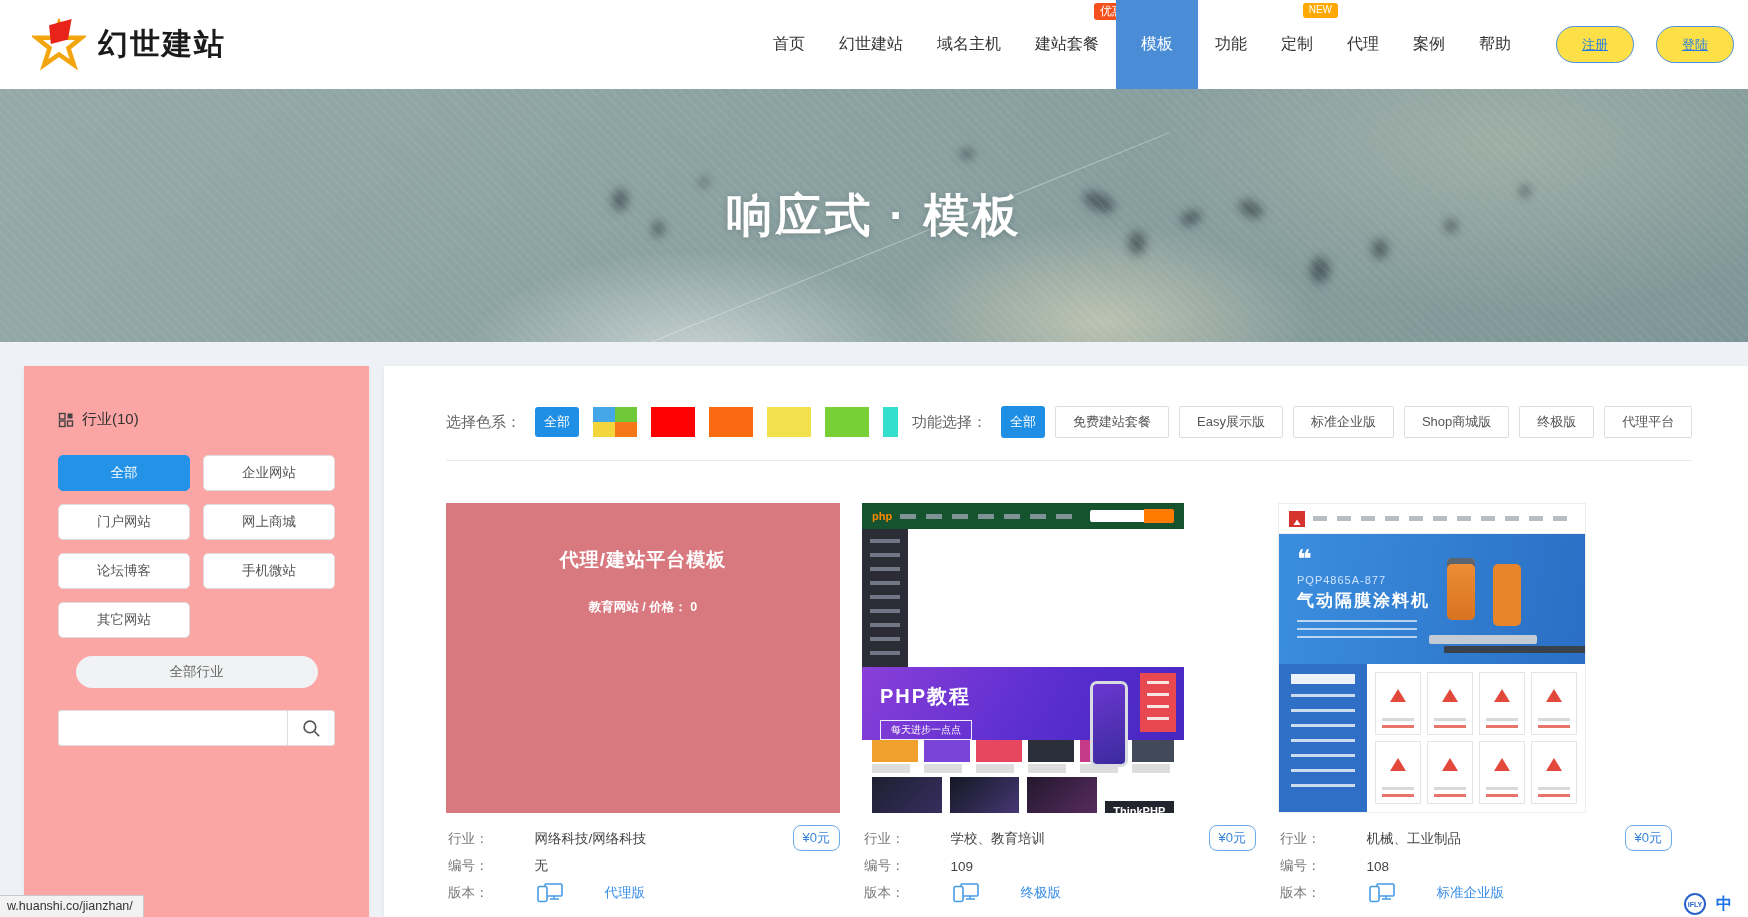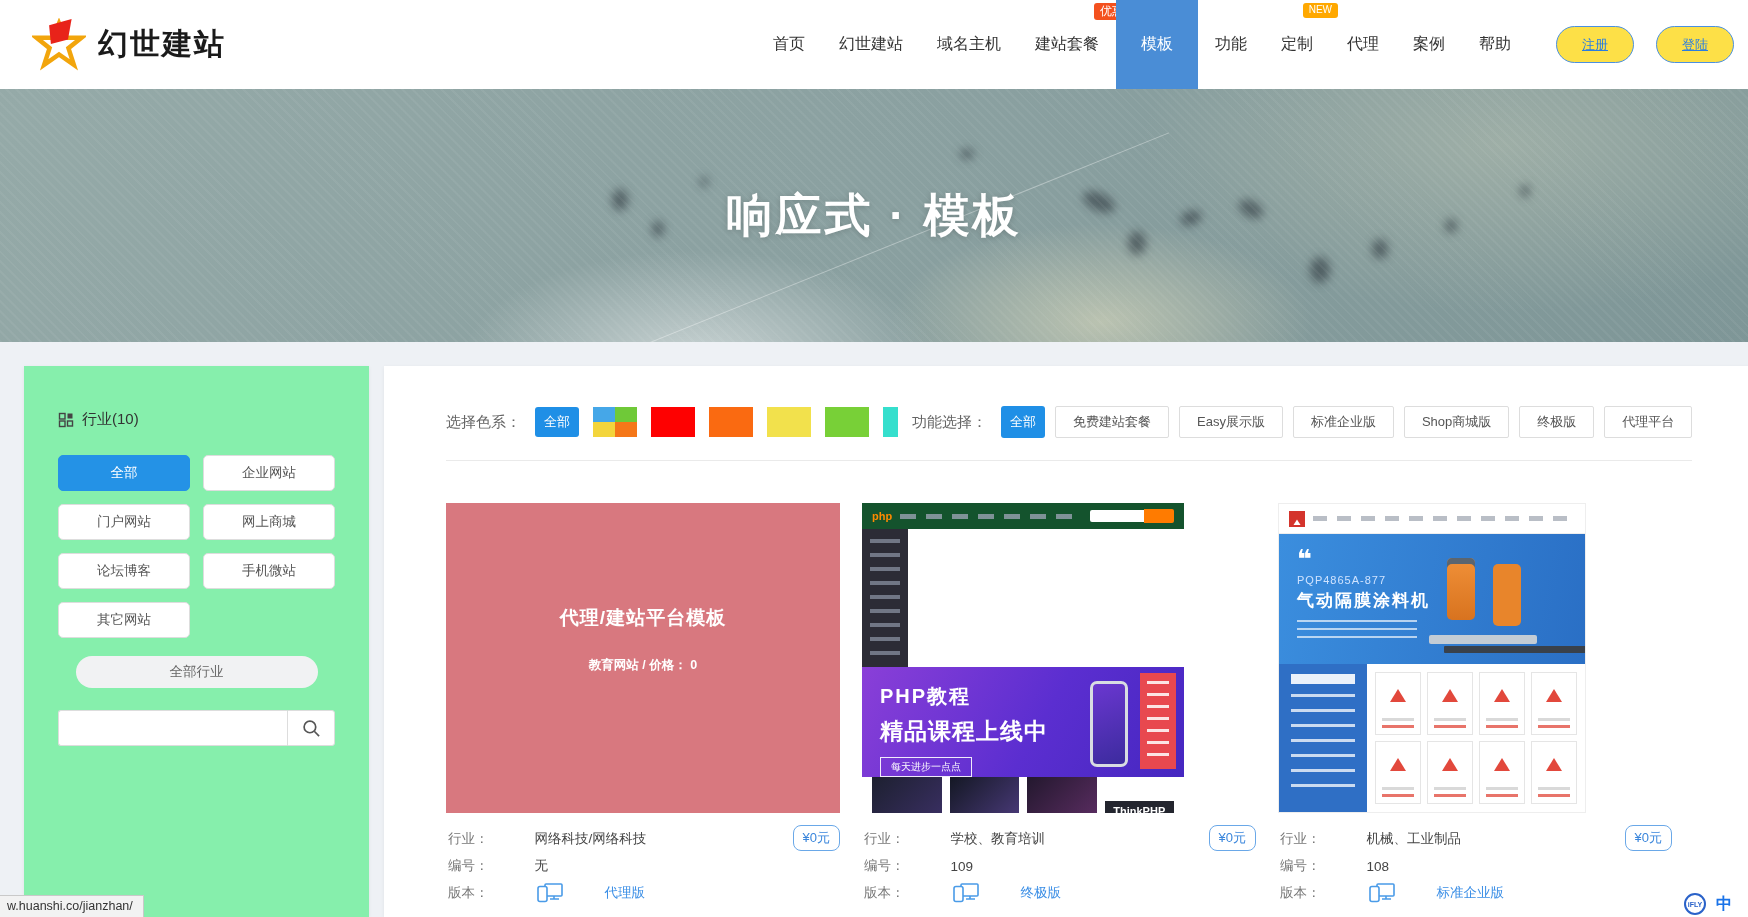--- a/index.html
+++ b/index.html
@@ -42,21 +42,21 @@
   .hero-blobs span:nth-child(9){ width:16px;height:20px;left:1372px;top:150px; }
   .hero-blobs span:nth-child(10){ width:12px;height:14px;left:1445px;top:130px; }
   .hero-blobs span:nth-child(11){ width:10px;height:12px;left:1520px;top:96px; }
   .hero-blobs span:nth-child(12){ width:14px;height:10px;left:960px;top:60px; }
   .hero-title { position:relative; z-index:2; color:#fff; font-size:46px; font-weight:bold; letter-spacing:3px; text-shadow:0 1px 6px rgba(0,0,0,.18); }
 
   
   .main { display:flex; gap:15px; padding:24px 8px 0 24px; height:575px; overflow:hidden; }
 
   
-  .sidebar { width:345px; background:#86efac; box-shadow:0 1px 4px rgba(0,0,0,.06); padding:44px 34px 0; height:551px; flex:none; }
+  .sidebar { width:345px; background:#fca5a5; box-shadow:0 1px 4px rgba(0,0,0,.06); padding:44px 34px 0; height:551px; flex:none; }
   .side-head { display:flex; align-items:center; gap:8px; font-size:15px; color:#333; margin-bottom:26px; }
   .cat-grid { display:grid; grid-template-columns:1fr 1fr; gap:13px; }
   .cat-btn { height:36px; border:1px solid #ddd; border-radius:5px; background:#fff; color:#555; font-size:13.5px; cursor:pointer; font-family:inherit; }
   .cat-btn.active { background:#2492e6; border-color:#2492e6; color:#fff; }
   .pill { display:block; margin:18px auto 0; width:242px; height:32px; border:none; border-radius:16px; background:#f1f2f3; color:#666; font-size:13.5px; cursor:pointer; font-family:inherit; }
   .search-row { display:flex; margin-top:22px; }
   .search-input { flex:1; height:36px; border:1px solid #ddd; border-right:none; border-radius:3px 0 0 3px; padding:0 10px; font-size:13px; outline:none; font-family:inherit; }
   .search-btn { width:48px; height:36px; border:1px solid #ddd; border-radius:0 3px 3px 0; background:#fff; cursor:pointer; display:flex; align-items:center; justify-content:center; }
 
   
@@ -71,21 +71,21 @@
   .func-all { width:44px; height:32px; margin-right:10px; }
   .func-btn { height:32px; border:1px solid #ddd; border-radius:2px; background:#fff; color:#555; font-size:13px; padding:0 17px; margin-right:10px; cursor:pointer; white-space:nowrap; font-family:inherit; }
   .func-btn:last-child { margin-right:0; }
   .divider { border:none; border-top:1px solid #eaeaea; margin-top:22px; }
 
   .cards { display:flex; gap:22px; margin-top:42px; }
   .tcard { width:394px; flex:none; }
   .preview { height:310px; cursor:pointer; position:relative; overflow:hidden; }
 
   
-  .p1 { width:100%; display:flex; flex-direction:column; align-items:center; padding-top:102px; }
+  .p1 { width:100%; display:flex; flex-direction:column; align-items:center; padding-top:44px; }
   .p1-title { color:#fff; font-size:19px; font-weight:bold; letter-spacing:1px; }
   .p1-sub { color:#fff; font-size:12.5px; font-weight:bold; margin-top:26px; }
 
   
   .p2 { width:322px; background:#fff; }
   .p2-top { height:26px; background:#14532d; display:flex; align-items:center; padding:0 10px; }
   .p2-logo { color:#ff8a00; font-size:11px; font-weight:bold; margin-right:8px; }
   .p2-navdash { flex:1; height:5px; margin-right:10px; background:repeating-linear-gradient(90deg,#9aa2b2 0 16px, transparent 16px 26px); opacity:.8; }
   .p2-searchbox { width:54px; height:12px; background:#fff; border-radius:2px 0 0 2px; }
   .p2-searchbtn { width:30px; height:14px; background:#ff7b00; border-radius:0 2px 2px 0; }
@@ -304,21 +304,20 @@
           <div class="p2-top">
             <span class="p2-logo">php</span>
             <i class="p2-navdash"></i>
             <span class="p2-searchbox"></span>
               <span class="p2-searchbtn"></span>
           </div>
           <div class="p2-mid">
             <div class="p2-side"></div>
             <div class="p2-hero">
               <div class="p2-h1">PHP教程</div>
-              <div class="p2-h2">精品课程上线中</div>
               <div class="p2-h3">每天进步一点点</div>
               <div class="p2-phone"></div>
               <div class="p2-banner"></div>
             </div>
           </div>
           <div class="p2-row"></div>
           <div class="p2-lines"></div>
           <div class="p2-row"></div>
           <div class="p2-lines"></div>
           <div class="p2-dark">

